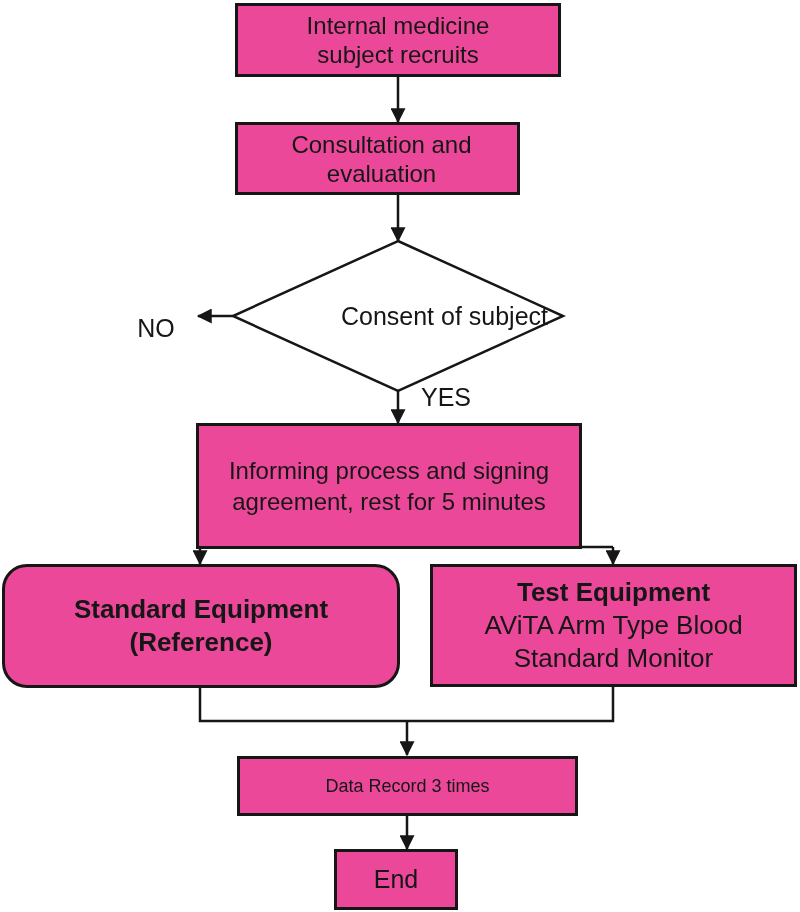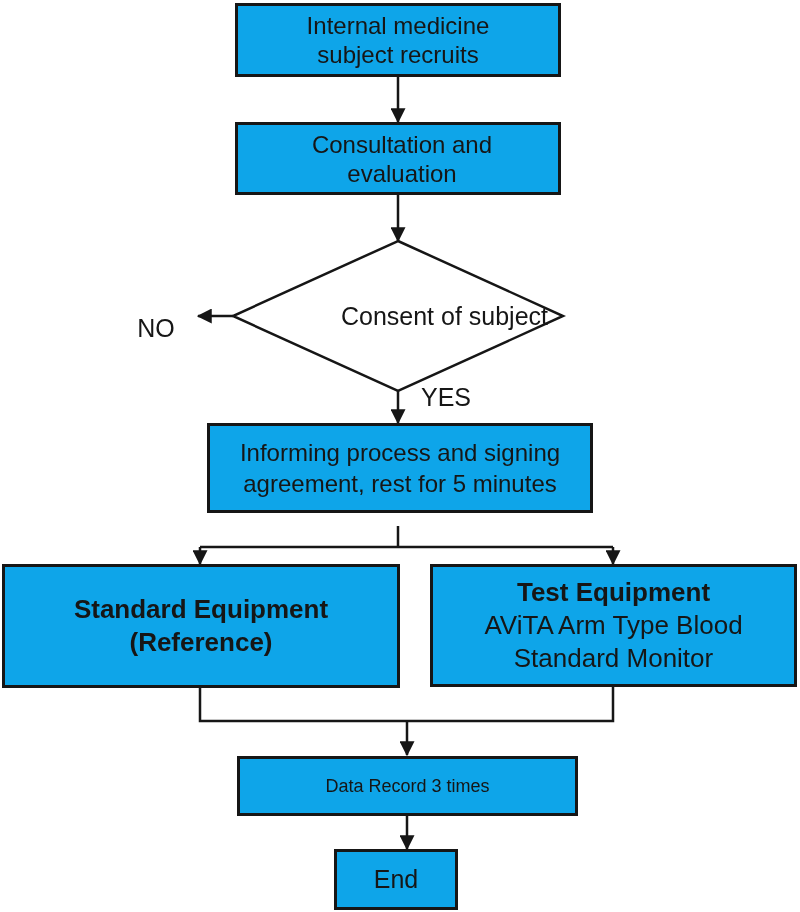--- a/index.html
+++ b/index.html
@@ -14,44 +14,44 @@
   }
   svg.wires {
     position: absolute;
     left: 0; top: 0;
     width: 800px; height: 912px;
     z-index: 1;
   }
   .node {
     position: absolute;
     z-index: 2;
-    background: #0ea5e9;
+    background: #ec4899;
     border: 3px solid #161616;
     box-sizing: border-box;
     display: flex;
     flex-direction: column;
     justify-content: center;
     align-items: center;
     text-align: center;
     font-size: 24px;
     line-height: 29px;
   }
   .floating-label {
     position: absolute;
     z-index: 2;
     font-size: 25px;
     line-height: 26px;
     white-space: nowrap;
   }
   .bold { font-weight: bold; }
 
   #n-recruit  { left: 235px; top: 3px;   width: 326px; height: 74px; }
-  #n-consult  { left: 235px; top: 122px; width: 326px; height: 73px; padding-left: 8px; }
-  #n-inform   { left: 207px; top: 423px; width: 386px; height: 90px; line-height: 31px; }
-  #n-standard { left: 2px;   top: 564px; width: 398px; height: 124px; font-size: 26px; line-height: 33px; }
+  #n-consult  { left: 235px; top: 122px; width: 285px; height: 73px; padding-left: 8px; }
+  #n-inform   { left: 196px; top: 423px; width: 386px; height: 126px; line-height: 31px; }
+  #n-standard { left: 2px;   top: 564px; width: 398px; height: 124px; font-size: 26px; line-height: 33px; border-radius: 25px; }
   #n-test     { left: 430px; top: 564px; width: 367px; height: 123px; font-size: 26px; line-height: 33px; }
   #n-record   { left: 237px; top: 756px; width: 341px; height: 60px;  font-size: 18px; }
   #n-end      { left: 334px; top: 849px; width: 124px; height: 61px;  font-size: 25px; }
 
   #n-consent-label {
     position: absolute;
     z-index: 2;
     left: 248px; top: 302px; width: 300px;
     text-align: right;
     font-size: 25px;

